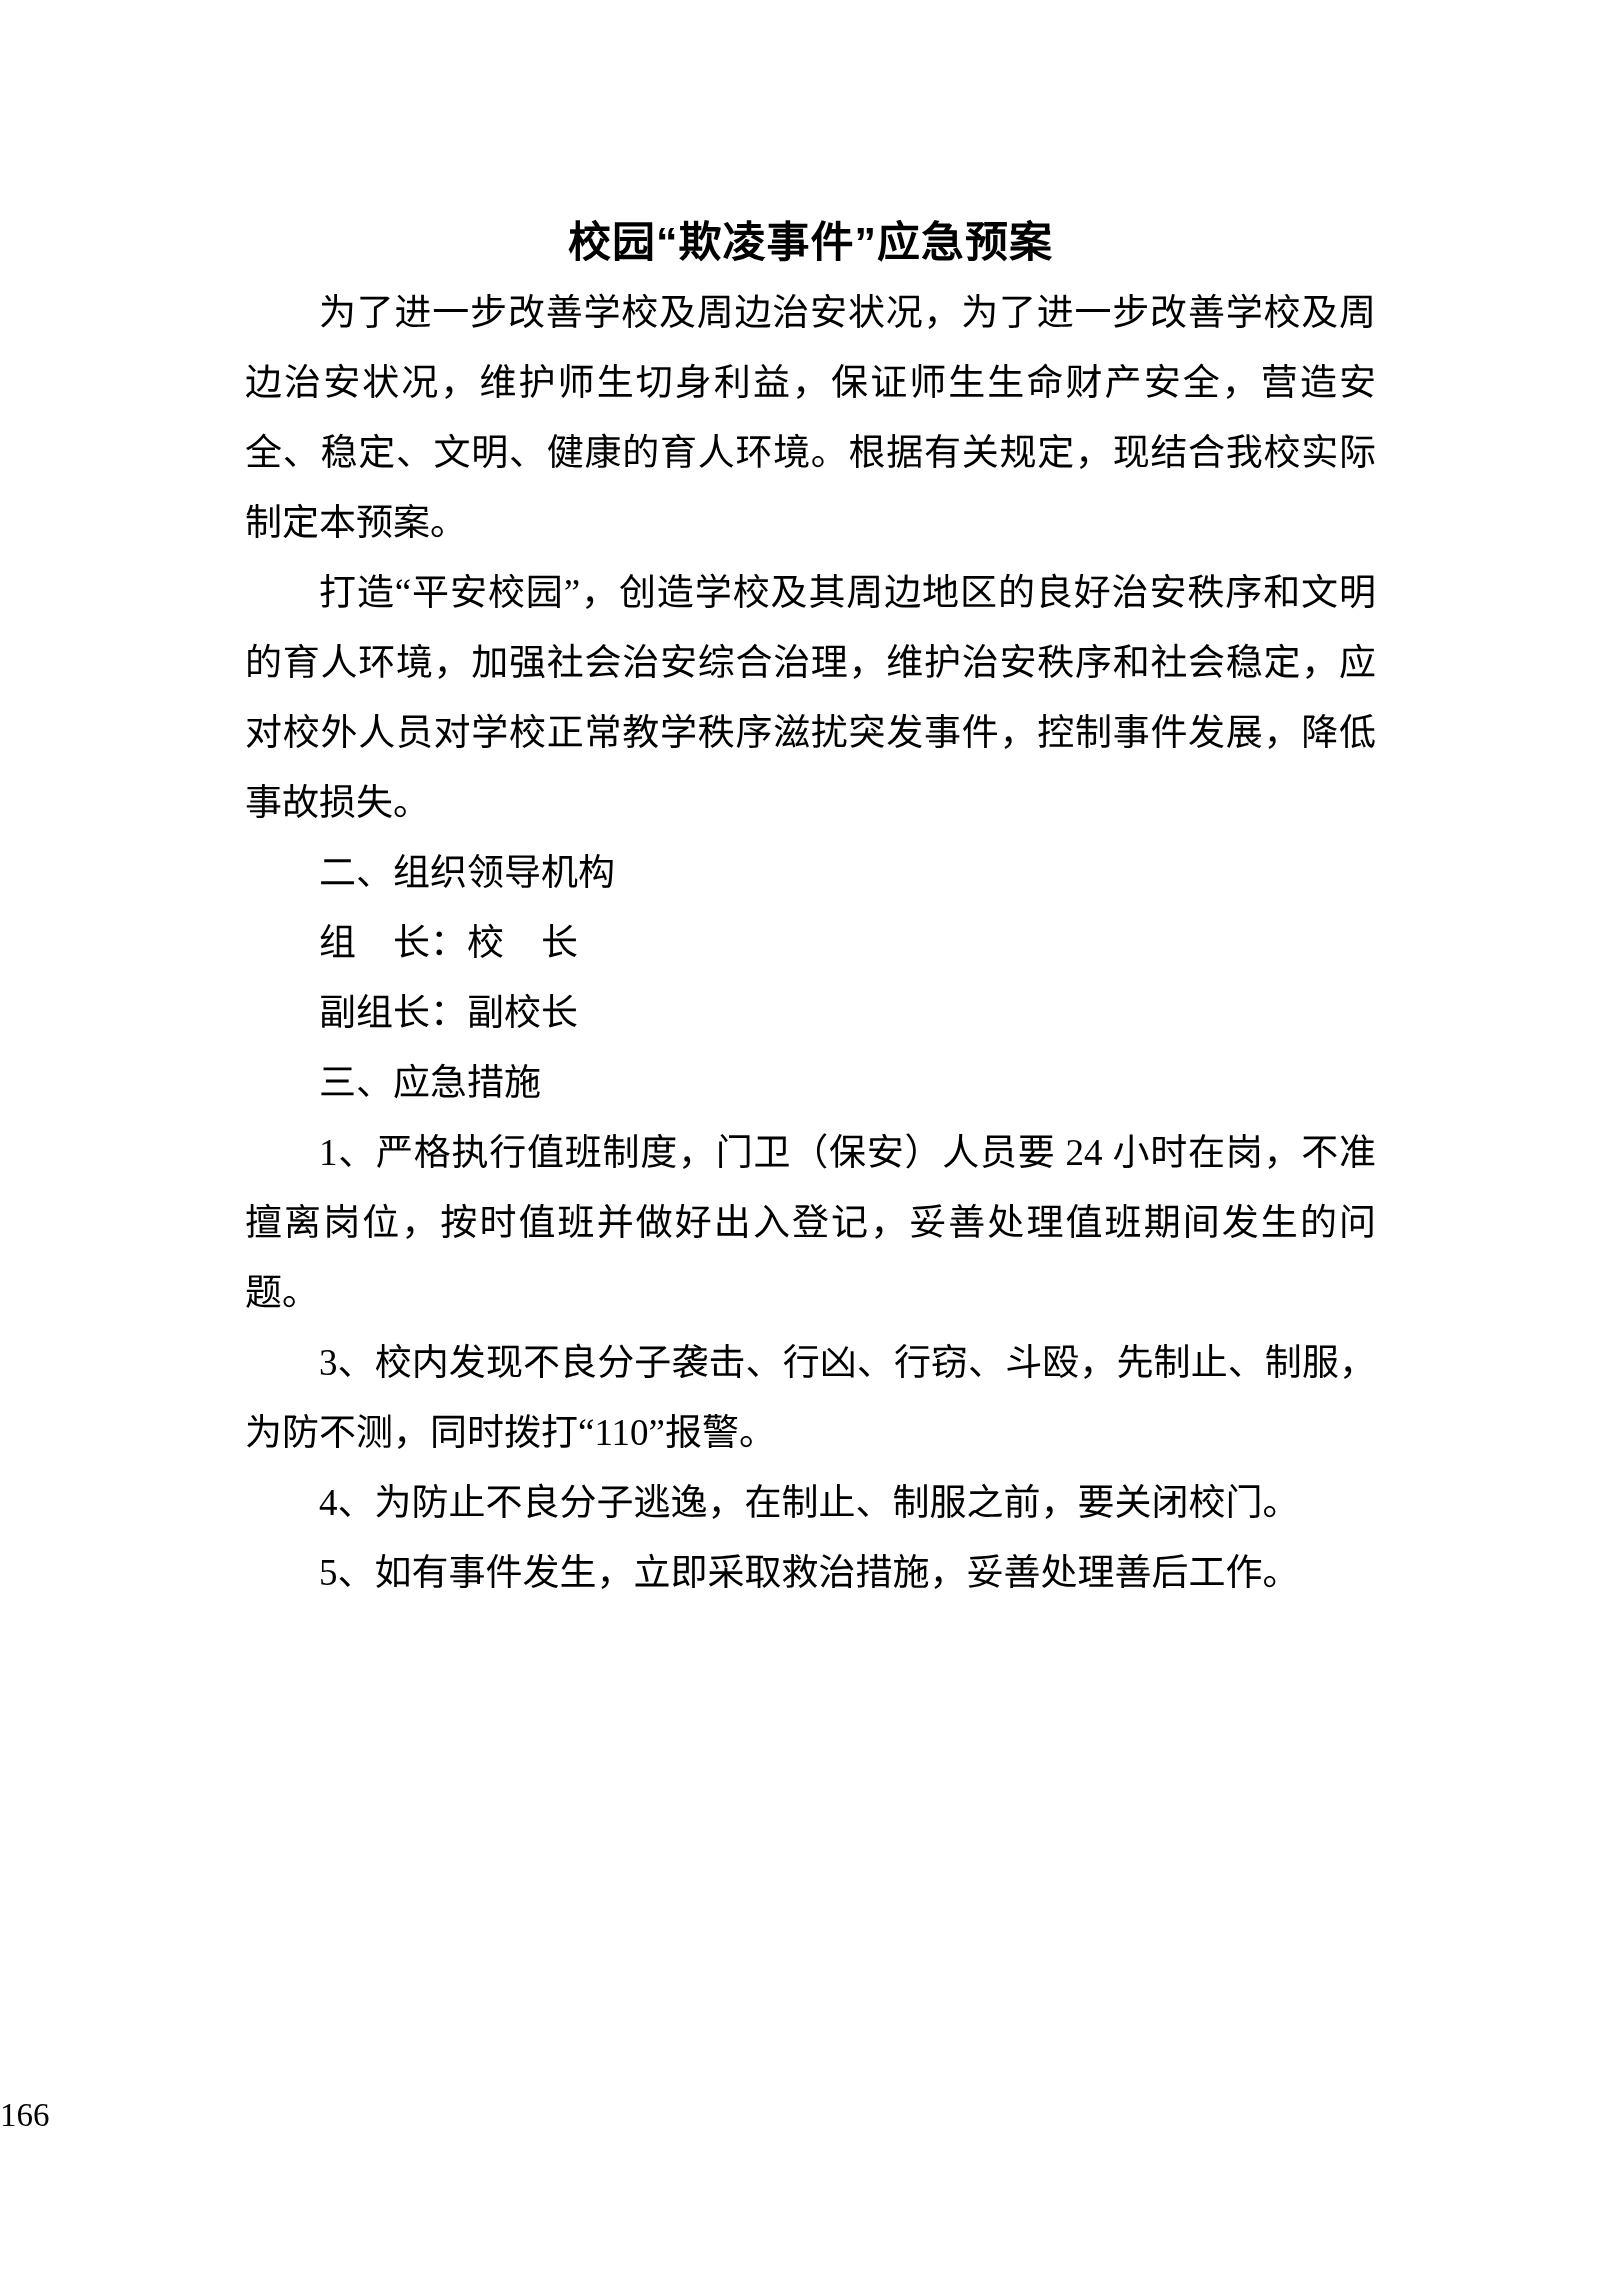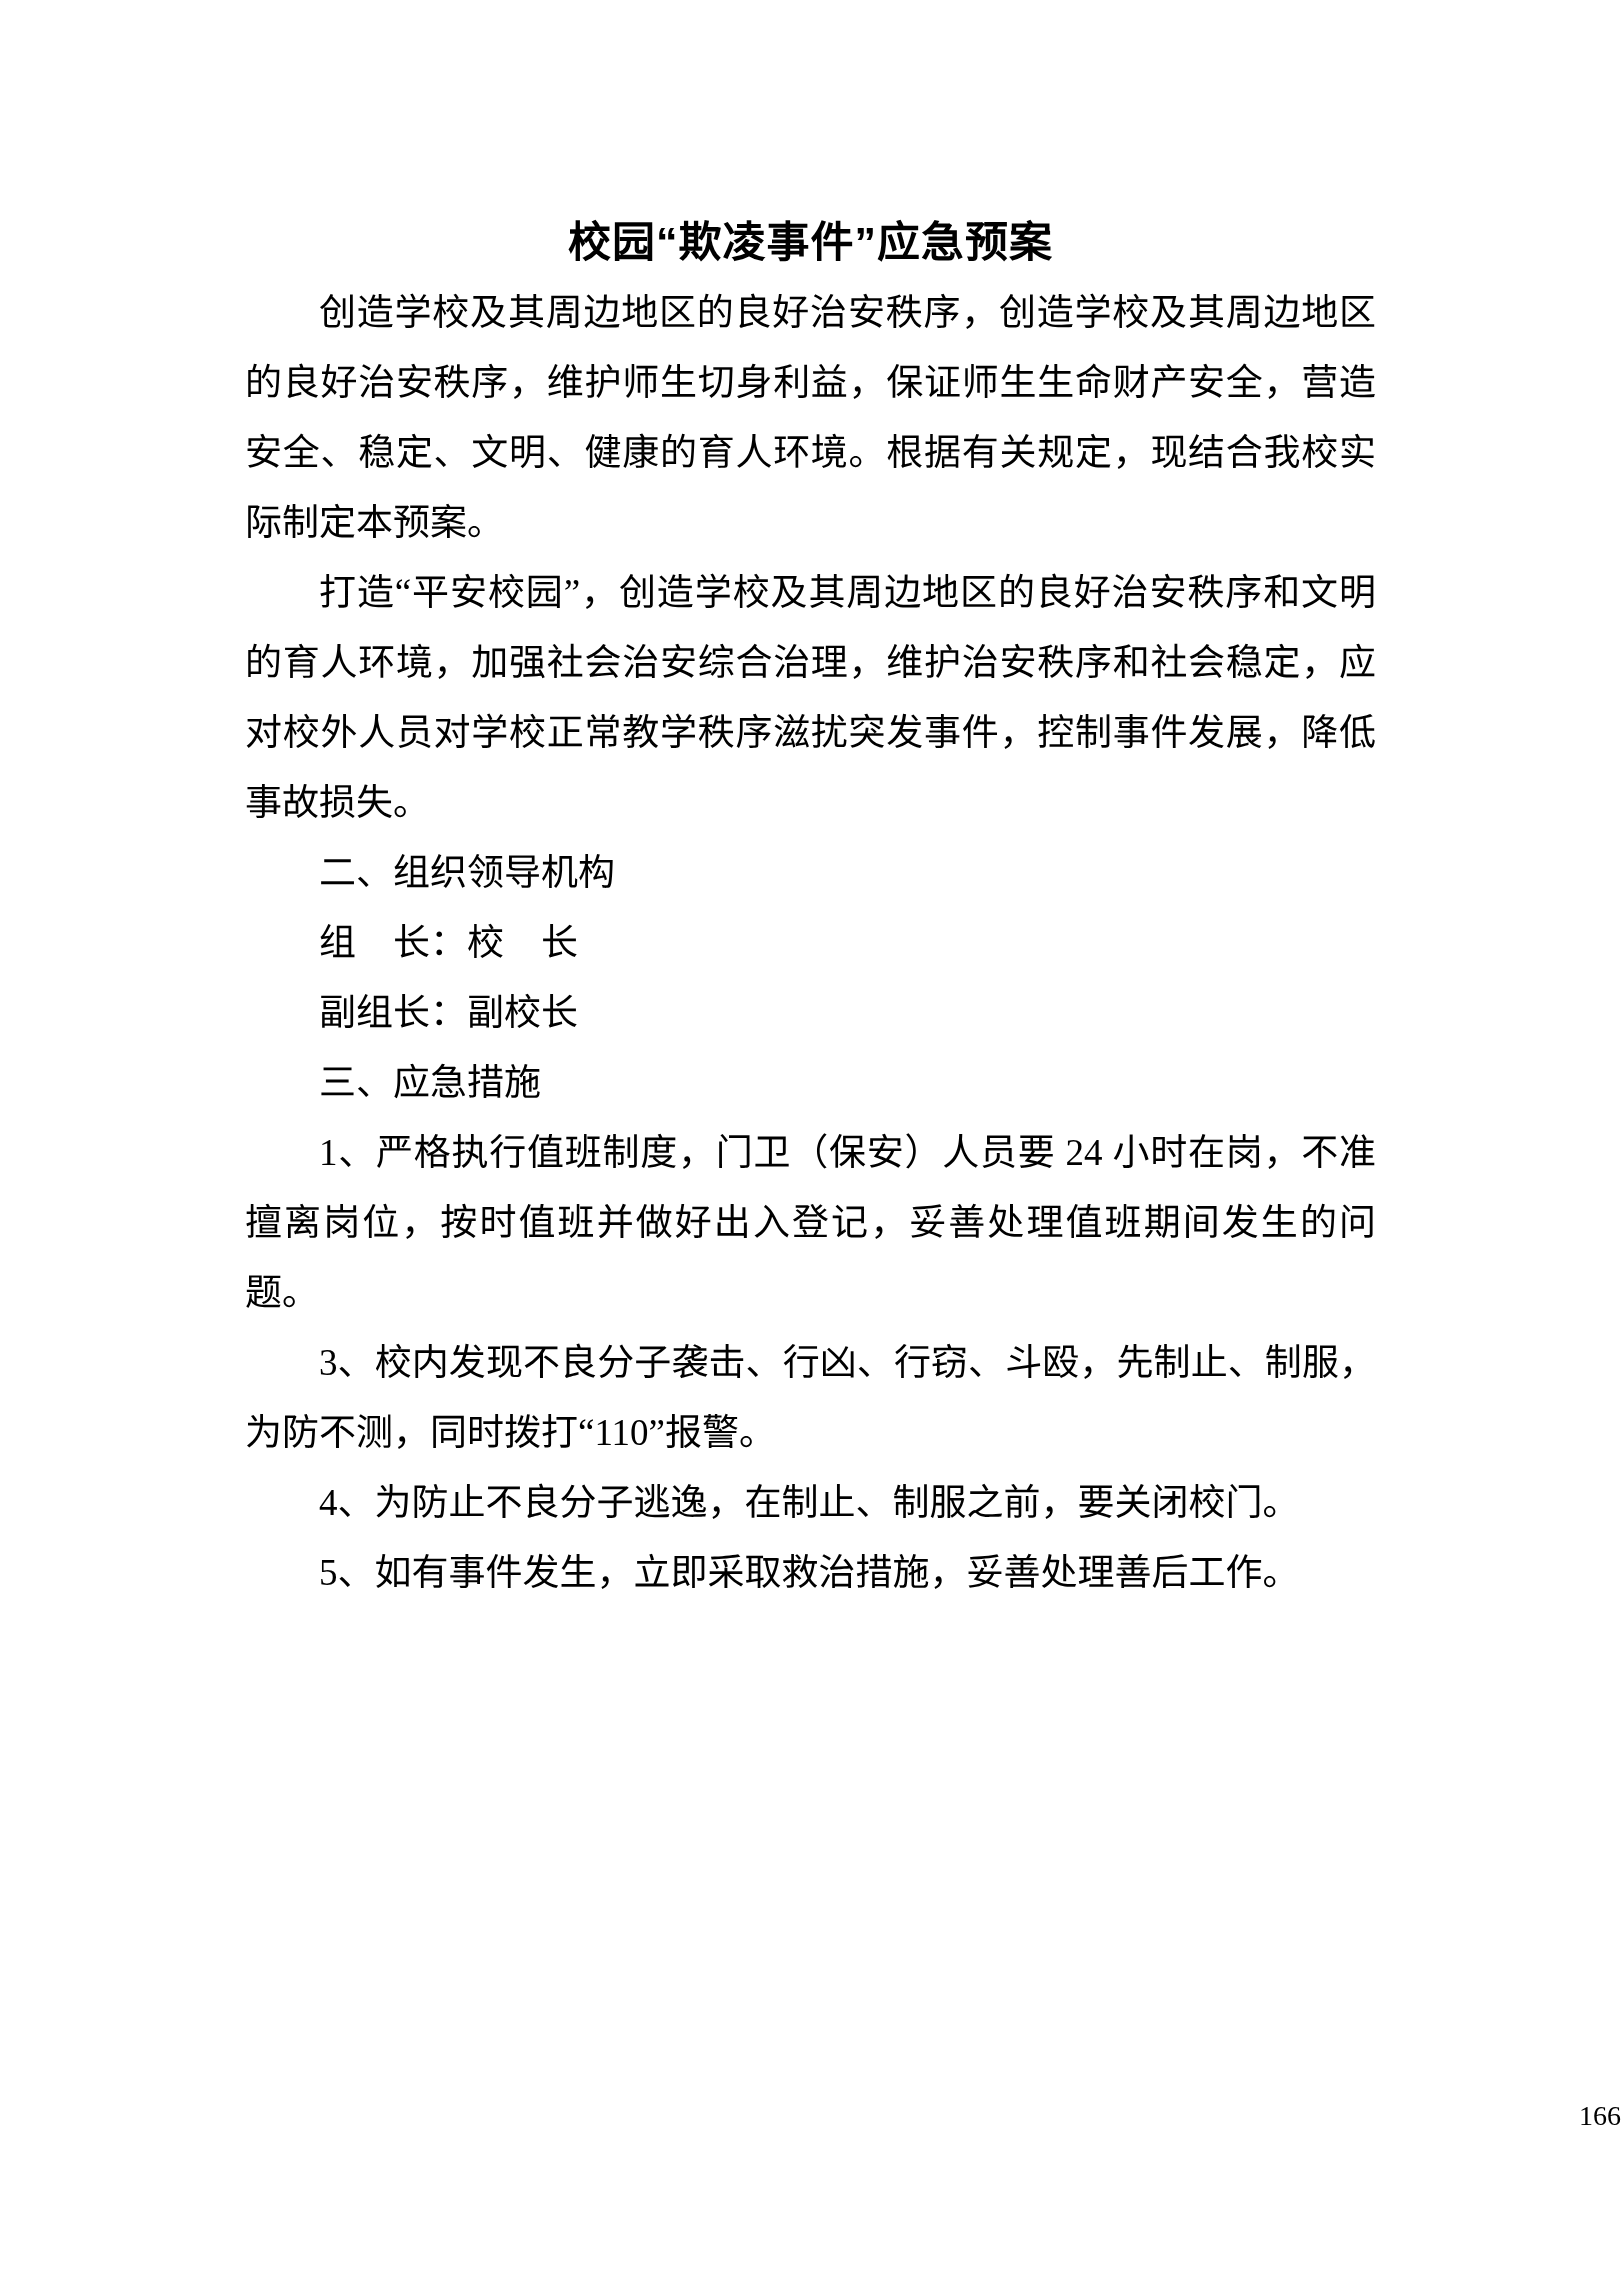--- a/index.html
+++ b/index.html
@@ -42,36 +42,36 @@
     color: #000000;
   }
 
   .indent { text-indent: 2em; }
 
   .page-number {
     position: absolute;
     left: 0;
     right: 0;
     top: 2098px;
-    text-align: right;
+    text-align: left;
     font-family: "Liberation Serif", serif;
-    font-size: 28px;
+    font-size: 33px;
     line-height: 35px;
     color: #000000;
   }
 </style>
 </head>
 <body>
 
 <div class="page">
   <div class="content">
 
     <div class="doc-title">校园“欺凌事件”应急预案</div>
 
-    <p class="para indent">创造学校及其周边地区的良好治安秩序，创造学校及其周边地区的良好治安秩序，维护师生切身利益，保证师生生命财产安全，营造安全、稳定、文明、健康的育人环境。根据有关规定，现结合我校实际制定本预案。</p>
+    <p class="para indent">为了进一步改善学校及周边治安状况，为了进一步改善学校及周边治安状况，维护师生切身利益，保证师生生命财产安全，营造安全、稳定、文明、健康的育人环境。根据有关规定，现结合我校实际制定本预案。</p>
 
 
     <p class="para indent">打造“平安校园”，创造学校及其周边地区的良好治安秩序和文明的育人环境，加强社会治安综合治理，维护治安秩序和社会稳定，应对校外人员对学校正常教学秩序滋扰突发事件，控制事件发展，降低事故损失。</p>
 
     <p class="para indent">二、组织领导机构</p>
 
     <p class="para indent">组　长：校　长</p>
 
     <p class="para indent">副组长：副校长</p>
 

